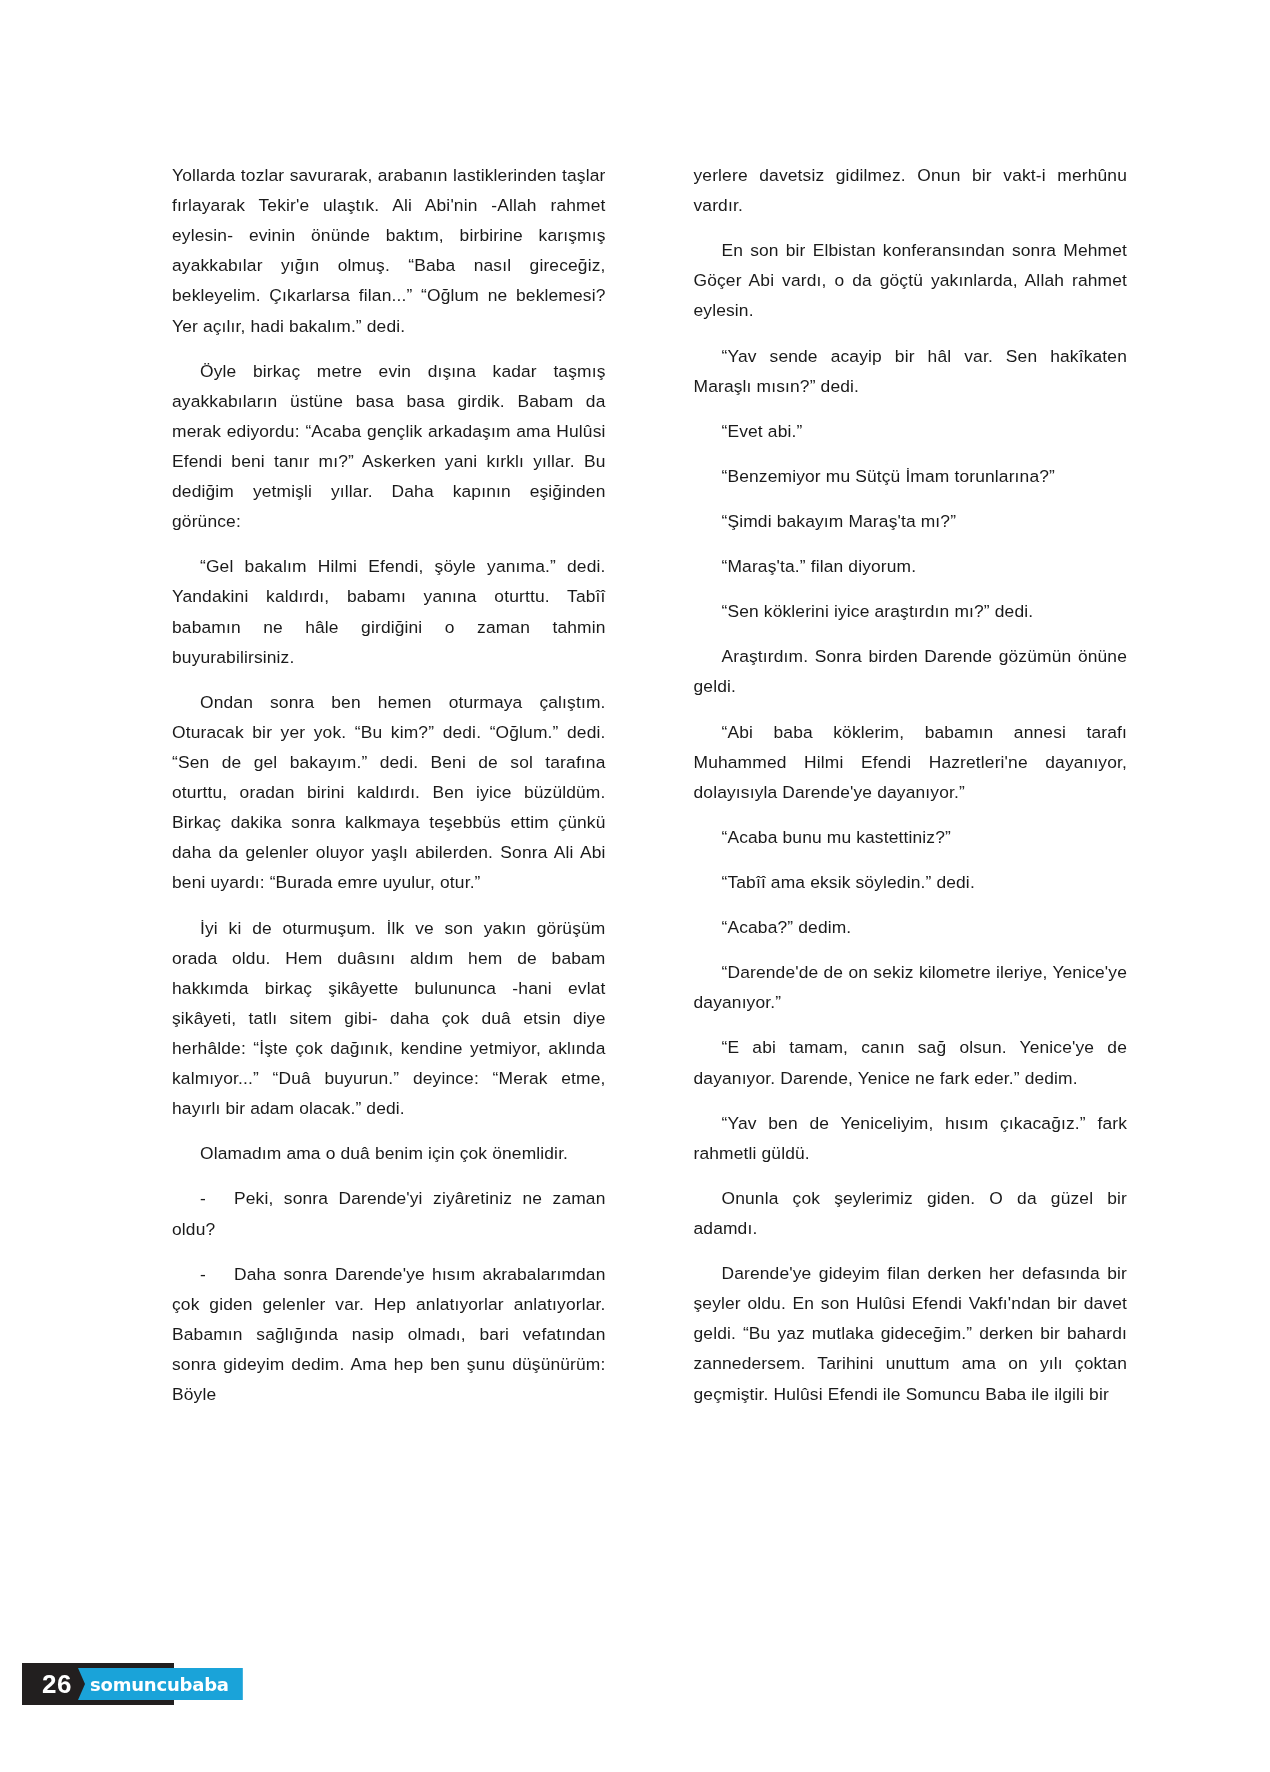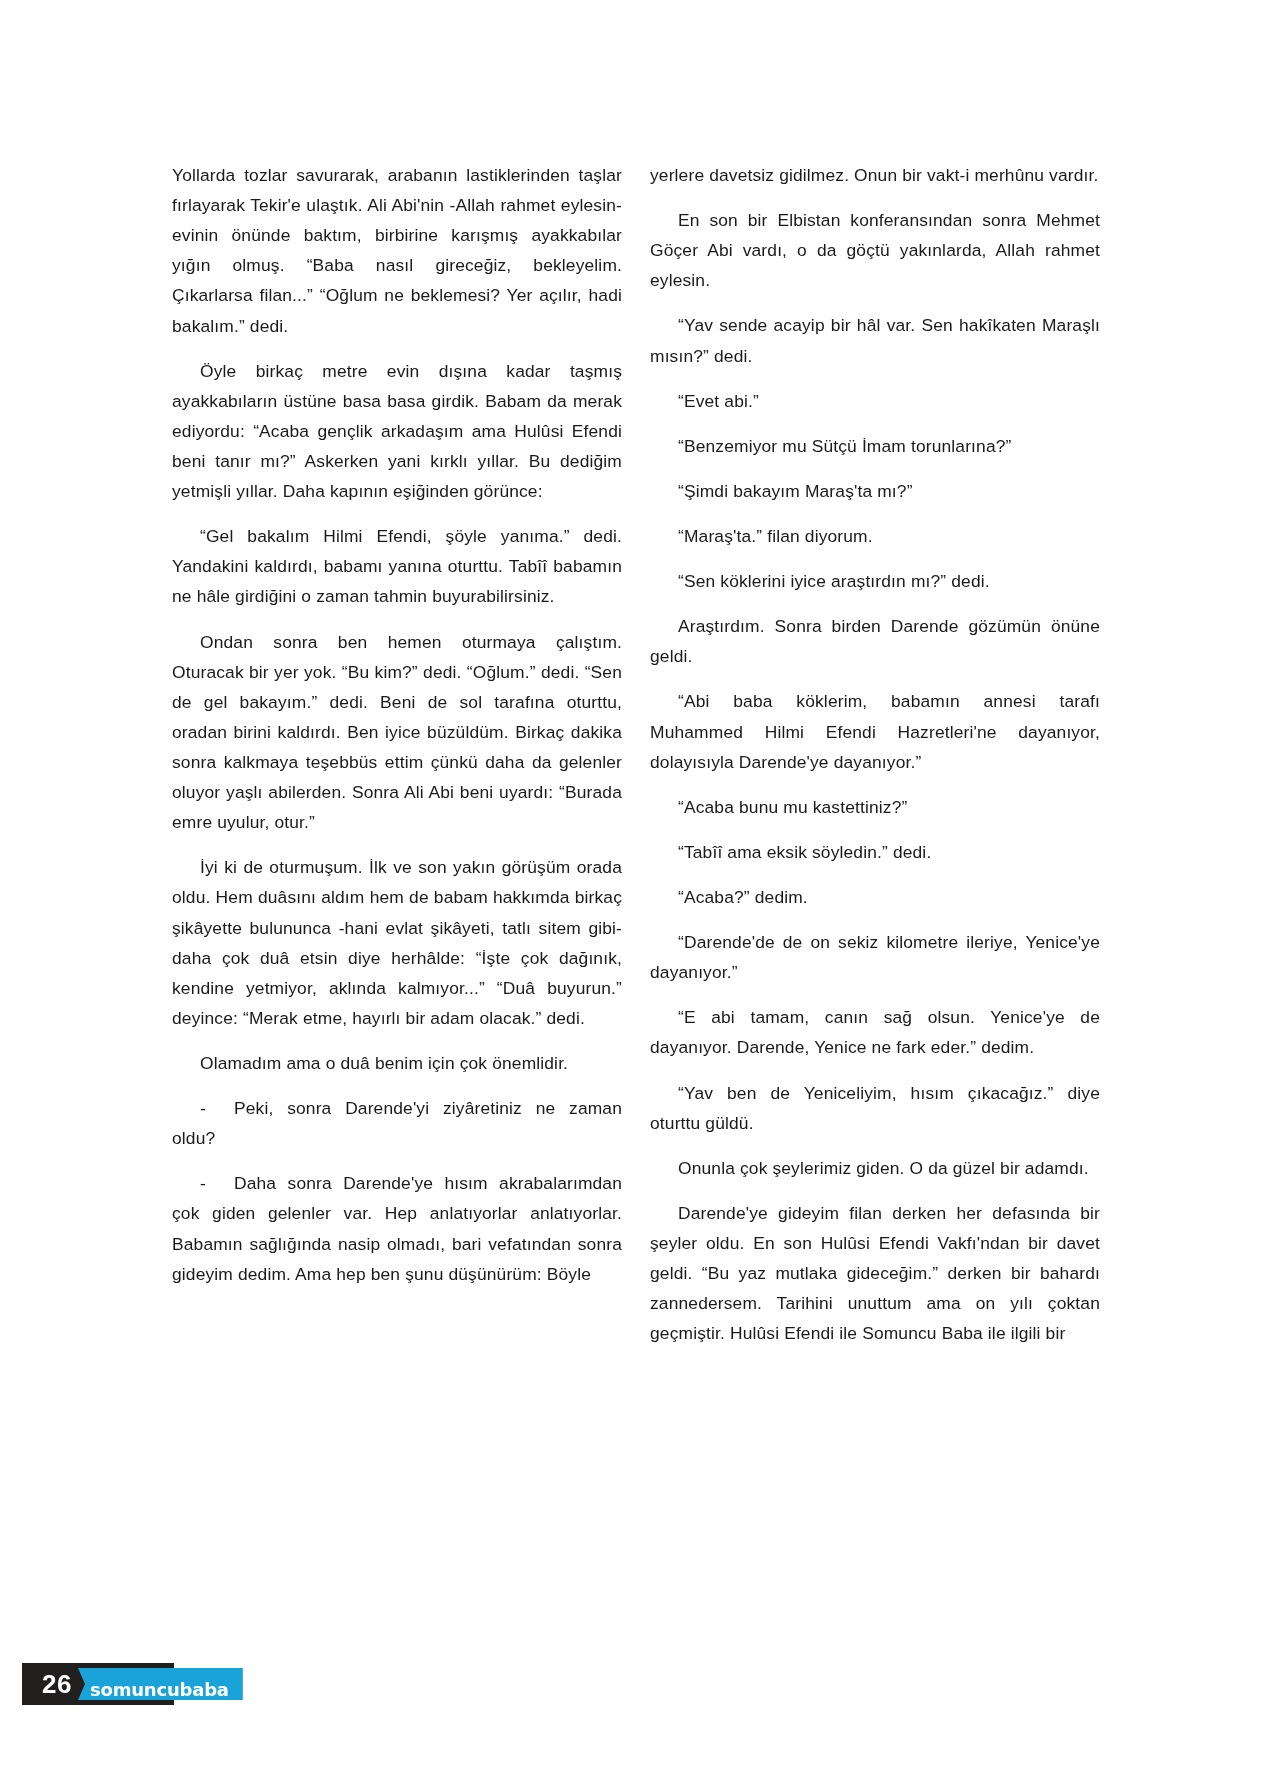--- a/index.html
+++ b/index.html
@@ -18,21 +18,21 @@
     background: #ffffff;
     box-sizing: border-box;
     overflow: hidden;
   }
   .content {
     position: absolute;
     left: 172px;
     top: 160px;
     width: 955px;
     display: flex;
-    gap: 28px;
+    gap: 88px;
   }
   .col {
     width: 450px;
   }
   .col p {
     margin: 0 0 15px 0;
     font-size: 17.4px;
     line-height: 1.73;
     text-align: justify;
     text-justify: inter-word;
@@ -74,21 +74,21 @@
     margin-left: 20px;
     letter-spacing: 0.5px;
   }
   .brand-tag {
     position: absolute;
     left: 78px;
     top: 5px;
     height: 32px;
     background: #1aa3d9;
     display: flex;
-    align-items: flex-end;
+    align-items: center;
     padding: 0 14px 0 12px;
     clip-path: polygon(0 0, 100% 0, 100% 100%, 0 100%, 7px 50%);
   }
   .brand-text {
     color: #ffffff;
     font-size: 18px;
     font-weight: bold;
     letter-spacing: -0.2px;
     font-family: "DejaVu Sans", sans-serif;
   }
@@ -118,21 +118,21 @@
         <p class="indent">“Şimdi bakayım Maraş'ta mı?”</p>
         <p class="indent">“Maraş'ta.” filan diyorum.</p>
         <p class="indent">“Sen köklerini iyice araştırdın mı?” dedi.</p>
         <p class="indent">Araştırdım. Sonra birden Darende gözümün önüne geldi.</p>
         <p class="indent">“Abi baba köklerim, babamın annesi tarafı Muhammed Hilmi Efendi Hazretleri'ne dayanıyor, dolayısıyla Darende'ye dayanıyor.”</p>
         <p class="indent">“Acaba bunu mu kastettiniz?”</p>
         <p class="indent">“Tabîî ama eksik söyledin.” dedi.</p>
         <p class="indent">“Acaba?” dedim.</p>
         <p class="indent">“Darende'de de on sekiz kilometre ileriye, Yenice'ye dayanıyor.”</p>
         <p class="indent">“E abi tamam, canın sağ olsun. Yenice'ye de dayanıyor. Darende, Yenice ne fark eder.” dedim.</p>
-        <p class="indent">“Yav ben de Yeniceliyim, hısım çıkacağız.” diye oturttu güldü.</p>
+        <p class="indent">“Yav ben de Yeniceliyim, hısım çıkacağız.” fark rahmetli güldü.</p>
         <p class="indent">Onunla çok şeylerimiz giden. O da güzel bir adamdı.</p>
         <p class="indent">Darende'ye gideyim filan derken her defasında bir şeyler oldu. En son Hulûsi Efendi Vakfı'ndan bir davet geldi. “Bu yaz mutlaka gideceğim.” derken bir bahardı zannedersem. Tarihini unuttum ama on yılı çoktan geçmiştir. Hulûsi Efendi ile Somuncu Baba ile ilgili bir</p>
       </div>
   </div>
 
   <div class="footer">
     <div class="page-tab">
       <span class="page-num">26</span>
     </div>
     <div class="brand-tag">

